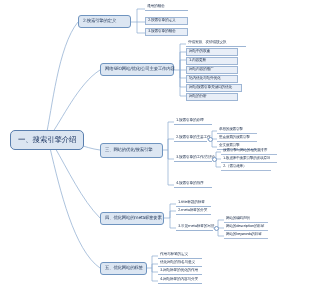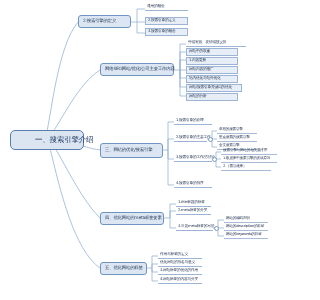--- a/index.html
+++ b/index.html
@@ -34,21 +34,21 @@
     line-height: 1.05;
     letter-spacing: -0.2px;
   }
   
   .n-root {
     background: #dbe5f1;
     border: 1px solid #5a7fae;
     border-radius: 5px;
     color: #1f3864;
     font-size: 7.5px;
-    padding: 5px 24px;
+    padding: 5px 7px;
     text-align: center;
   }
   
   .n-branch {
     background: #dce6f2;
     border: 1px solid #6f94bf;
     border-radius: 3px;
     color: #23395b;
     font-size: 4.4px;
     padding: 3px 4px;

